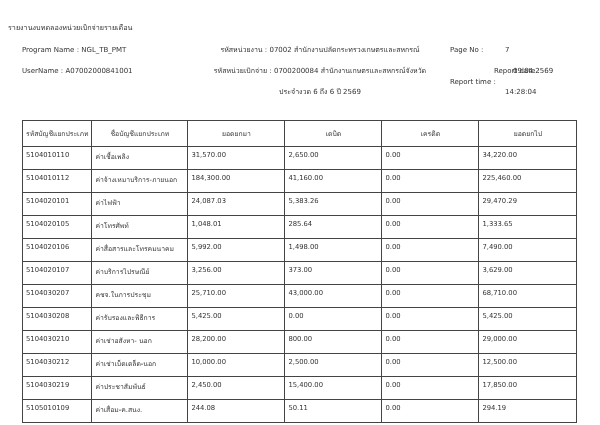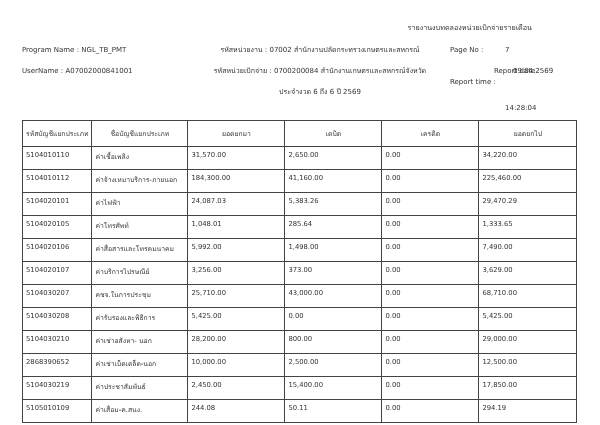--- a/index.html
+++ b/index.html
@@ -1,19 +1,19 @@
 <!DOCTYPE html>
 <html><head>
   <meta charset="utf-8">
   <style>
     html, body { margin: 0; padding: 0; background: #ffffff; }
     body { width: 600px; height: 425px; position: relative; overflow: hidden;
            font-family: "DejaVu Sans", sans-serif; color: #333; }
     .abs { position: absolute; white-space: nowrap; font-size: 7px; line-height: 9px; }
-    .title { left: 16px; width: 516px; top: 23px; text-align: right; font-size: 7.2px; }
+    .title { left: 8px; width: 516px; top: 23px; text-align: left; font-size: 7.2px; }
     .center { left: 160px; width: 320px; text-align: center; }
     table.report { position: absolute; left: 22px; top: 120px; border-collapse: collapse;
                    font-size: 6.8px; table-layout: fixed; }
     table.report th, table.report td { border: 1px solid #444; padding: 0 3px;
                    height: 22px; overflow: hidden; white-space: nowrap; }
     table.report th { height: 25px; font-weight: normal; text-align: center; }
     table.report td { vertical-align: top; padding-top: 4px; height: 18px; }
     td.num { }
   </style>
 </head>
@@ -26,21 +26,21 @@
 
 <div class="abs center" style="top:46px;">รหัสหน่วยงาน : 07002 สำนักงานปลัดกระทรวงเกษตรและสหกรณ์</div>
 <div class="abs center" style="top:67px;">รหัสหน่วยเบิกจ่าย : 0700200084 สำนักงานเกษตรและสหกรณ์จังหวัด</div>
 <div class="abs center" style="top:88px;">ประจำงวด 6 ถึง 6 ปี 2569</div>
 
 <div class="abs" style="left:450px; top:46px;">Page No :</div>
 <div class="abs" style="left:505px; top:46px;">7</div>
 <div class="abs" style="left:450px; top:67px;padding-left:44px;">Report date :</div>
 <div class="abs" style="left:505px; top:67px;margin-left:8px;">09.04.2569</div>
 <div class="abs" style="left:450px; top:78px;">Report time :</div>
-<div class="abs" style="left:505px; top:104px;">14:28:04</div>
+<div class="abs" style="left:505px; top:88px;">14:28:04</div>
 
 <table class="report">
   <colgroup>
     <col style="width:68px">
       <col style="width:96px">
       <col style="width:97px">
     <col style="width:97px">
       <col style="width:97px">
       <col style="width:98px">
   </colgroup>
@@ -121,21 +121,21 @@
       </tr>
       <tr>
         <td>5104030210</td>
         <td>ค่าเช่าอสังหา- นอก</td>
         <td class="num">28,200.00</td>
         <td class="num">800.00</td>
         <td class="num">0.00</td>
         <td class="num">29,000.00</td>
       </tr>
       <tr>
-        <td>2868390652</td>
+        <td>5104030212</td>
         <td>ค่าเช่าเบ็ดเตล็ด-นอก</td>
         <td class="num">10,000.00</td>
         <td class="num">2,500.00</td>
         <td class="num">0.00</td>
         <td class="num">12,500.00</td>
       </tr>
       <tr>
         <td>5104030219</td>
         <td>ค่าประชาสัมพันธ์</td>
         <td class="num">2,450.00</td>

